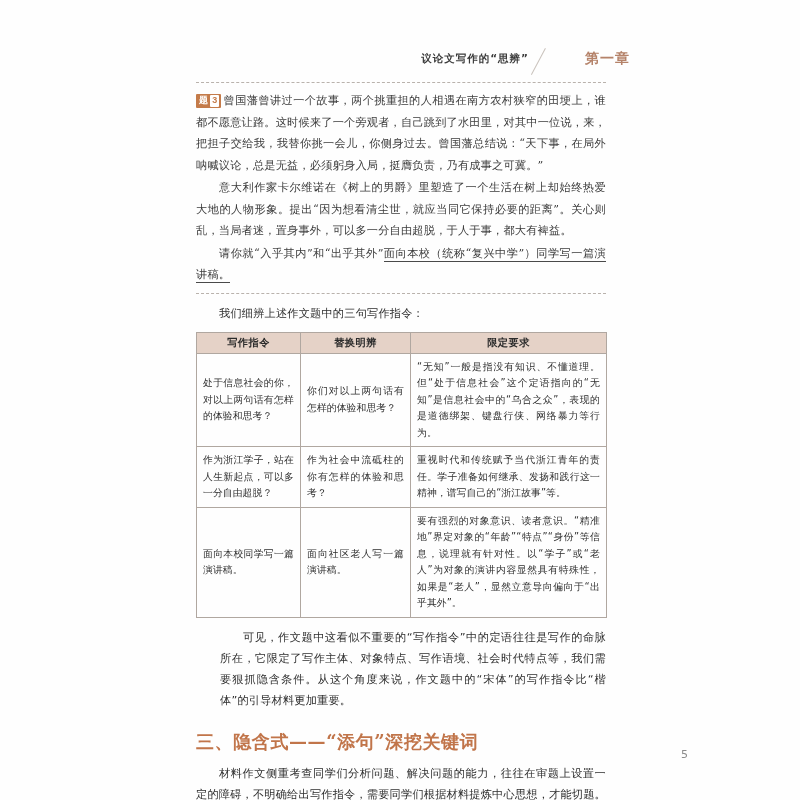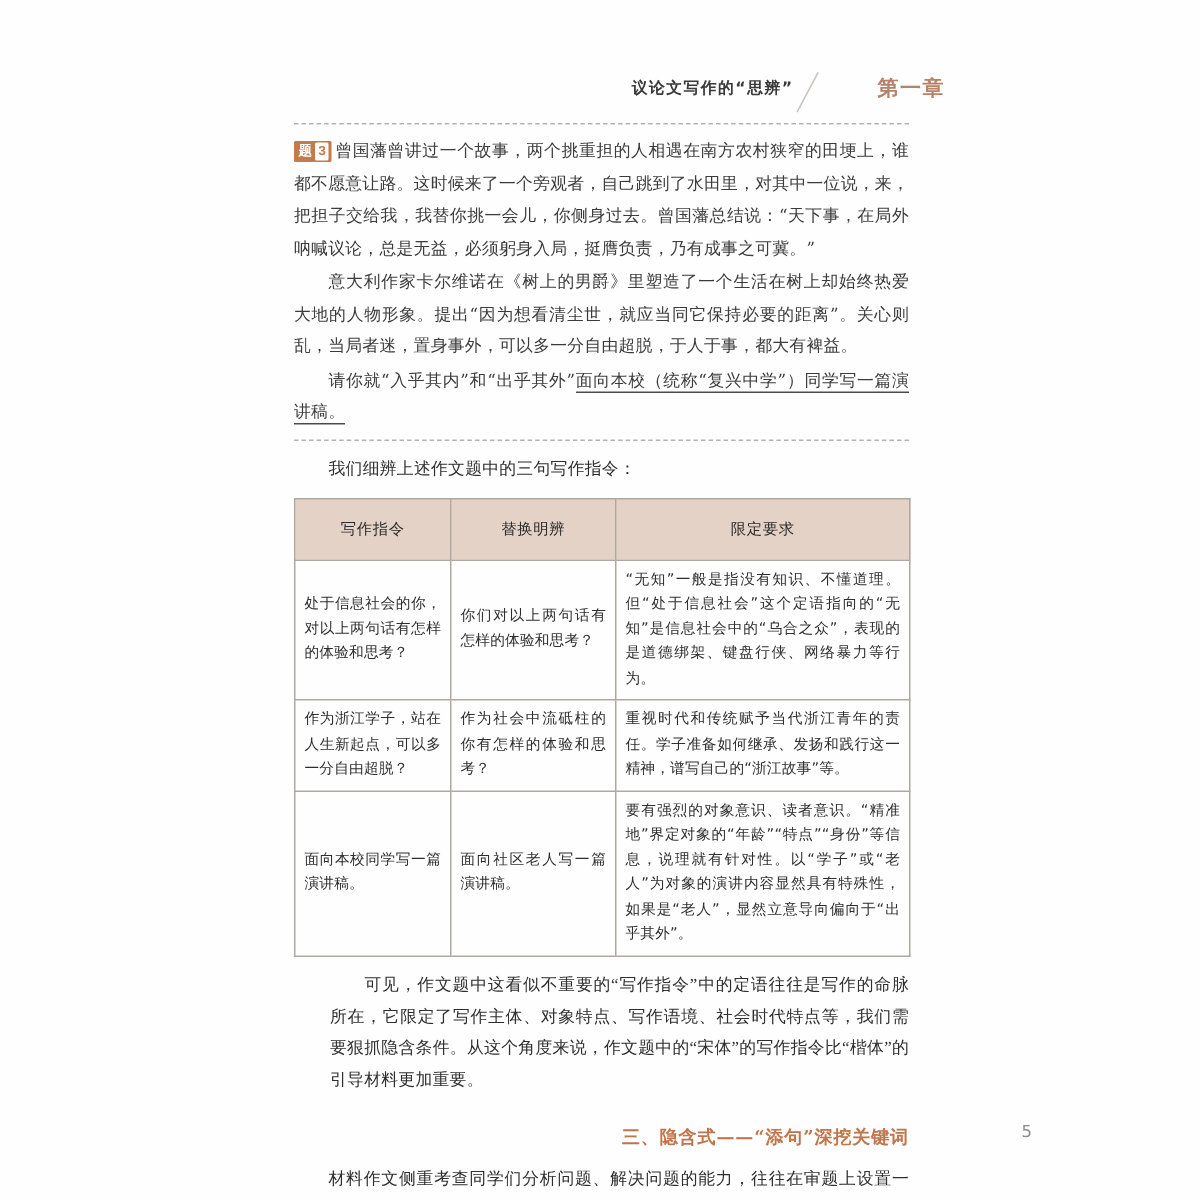--- a/index.html
+++ b/index.html
@@ -129,73 +129,72 @@
   .body-p {
     font-family: "DejaVu Sans", "Liberation Sans", sans-serif;
     font-size: 11.2px;
     line-height: 21px;
     color: #2e2e2e;
     text-align: justify;
     text-justify: inter-character;
     margin: 0;
     letter-spacing: 0.2px;
   }
-  .body-p.indent { text-indent: 23px; font-family: Liberation Serif, serif; }
+  .body-p.indent { text-indent: 23px; }
   #lead-line { margin-top: 9px; margin-bottom: 8px; }
 
   
   #instruction-table {
     width: 410px;
     border-collapse: collapse;
     table-layout: fixed;
     font-family: "DejaVu Sans", "Liberation Sans", sans-serif;
   }
   #instruction-table th,
   #instruction-table td {
     border: 1px solid #b0a7a0;
     vertical-align: middle;
     padding: 5px 6px;
     box-sizing: border-box;
   }
   #instruction-table thead th {
     background: #e5d2c7;
     font-size: 10.2px;
-    font-weight: normal;
+    font-weight: bold;
     color: #2b2b2b;
     text-align: center;
     height: 20px;
-    padding: 13px 4px;
+    padding: 3px 4px;
     letter-spacing: 0.5px;
   }
   #instruction-table td {
     font-size: 9.8px;
     line-height: 16.5px;
     color: #2e2e2e;
     text-align: justify;
     text-justify: inter-character;
     letter-spacing: 0.1px;
   }
   .col-a { width: 104px; }
   .col-b { width: 110px; }
   .col-c { width: 196px; }
 
   
   #after-table { margin-top: 9px; margin-left: 24px; }
 
   
   #section-heading {
     font-family: "DejaVu Serif", "Liberation Serif", serif;
-    font-size: 12px;
+    font-size: 18px;
     font-weight: bold;
     color: #c1754a;
     letter-spacing: 0.6px;
     margin-top: 19px;
     margin-bottom: 9px;
     white-space: nowrap;
-    text-align: right;
   }
 
   .gap-p { margin-top: 0px; }
 
   
   #folio {
     position: absolute;
     right: 112px;
     top: 748px;
     font-family: "DejaVu Sans", "Liberation Sans", sans-serif;

